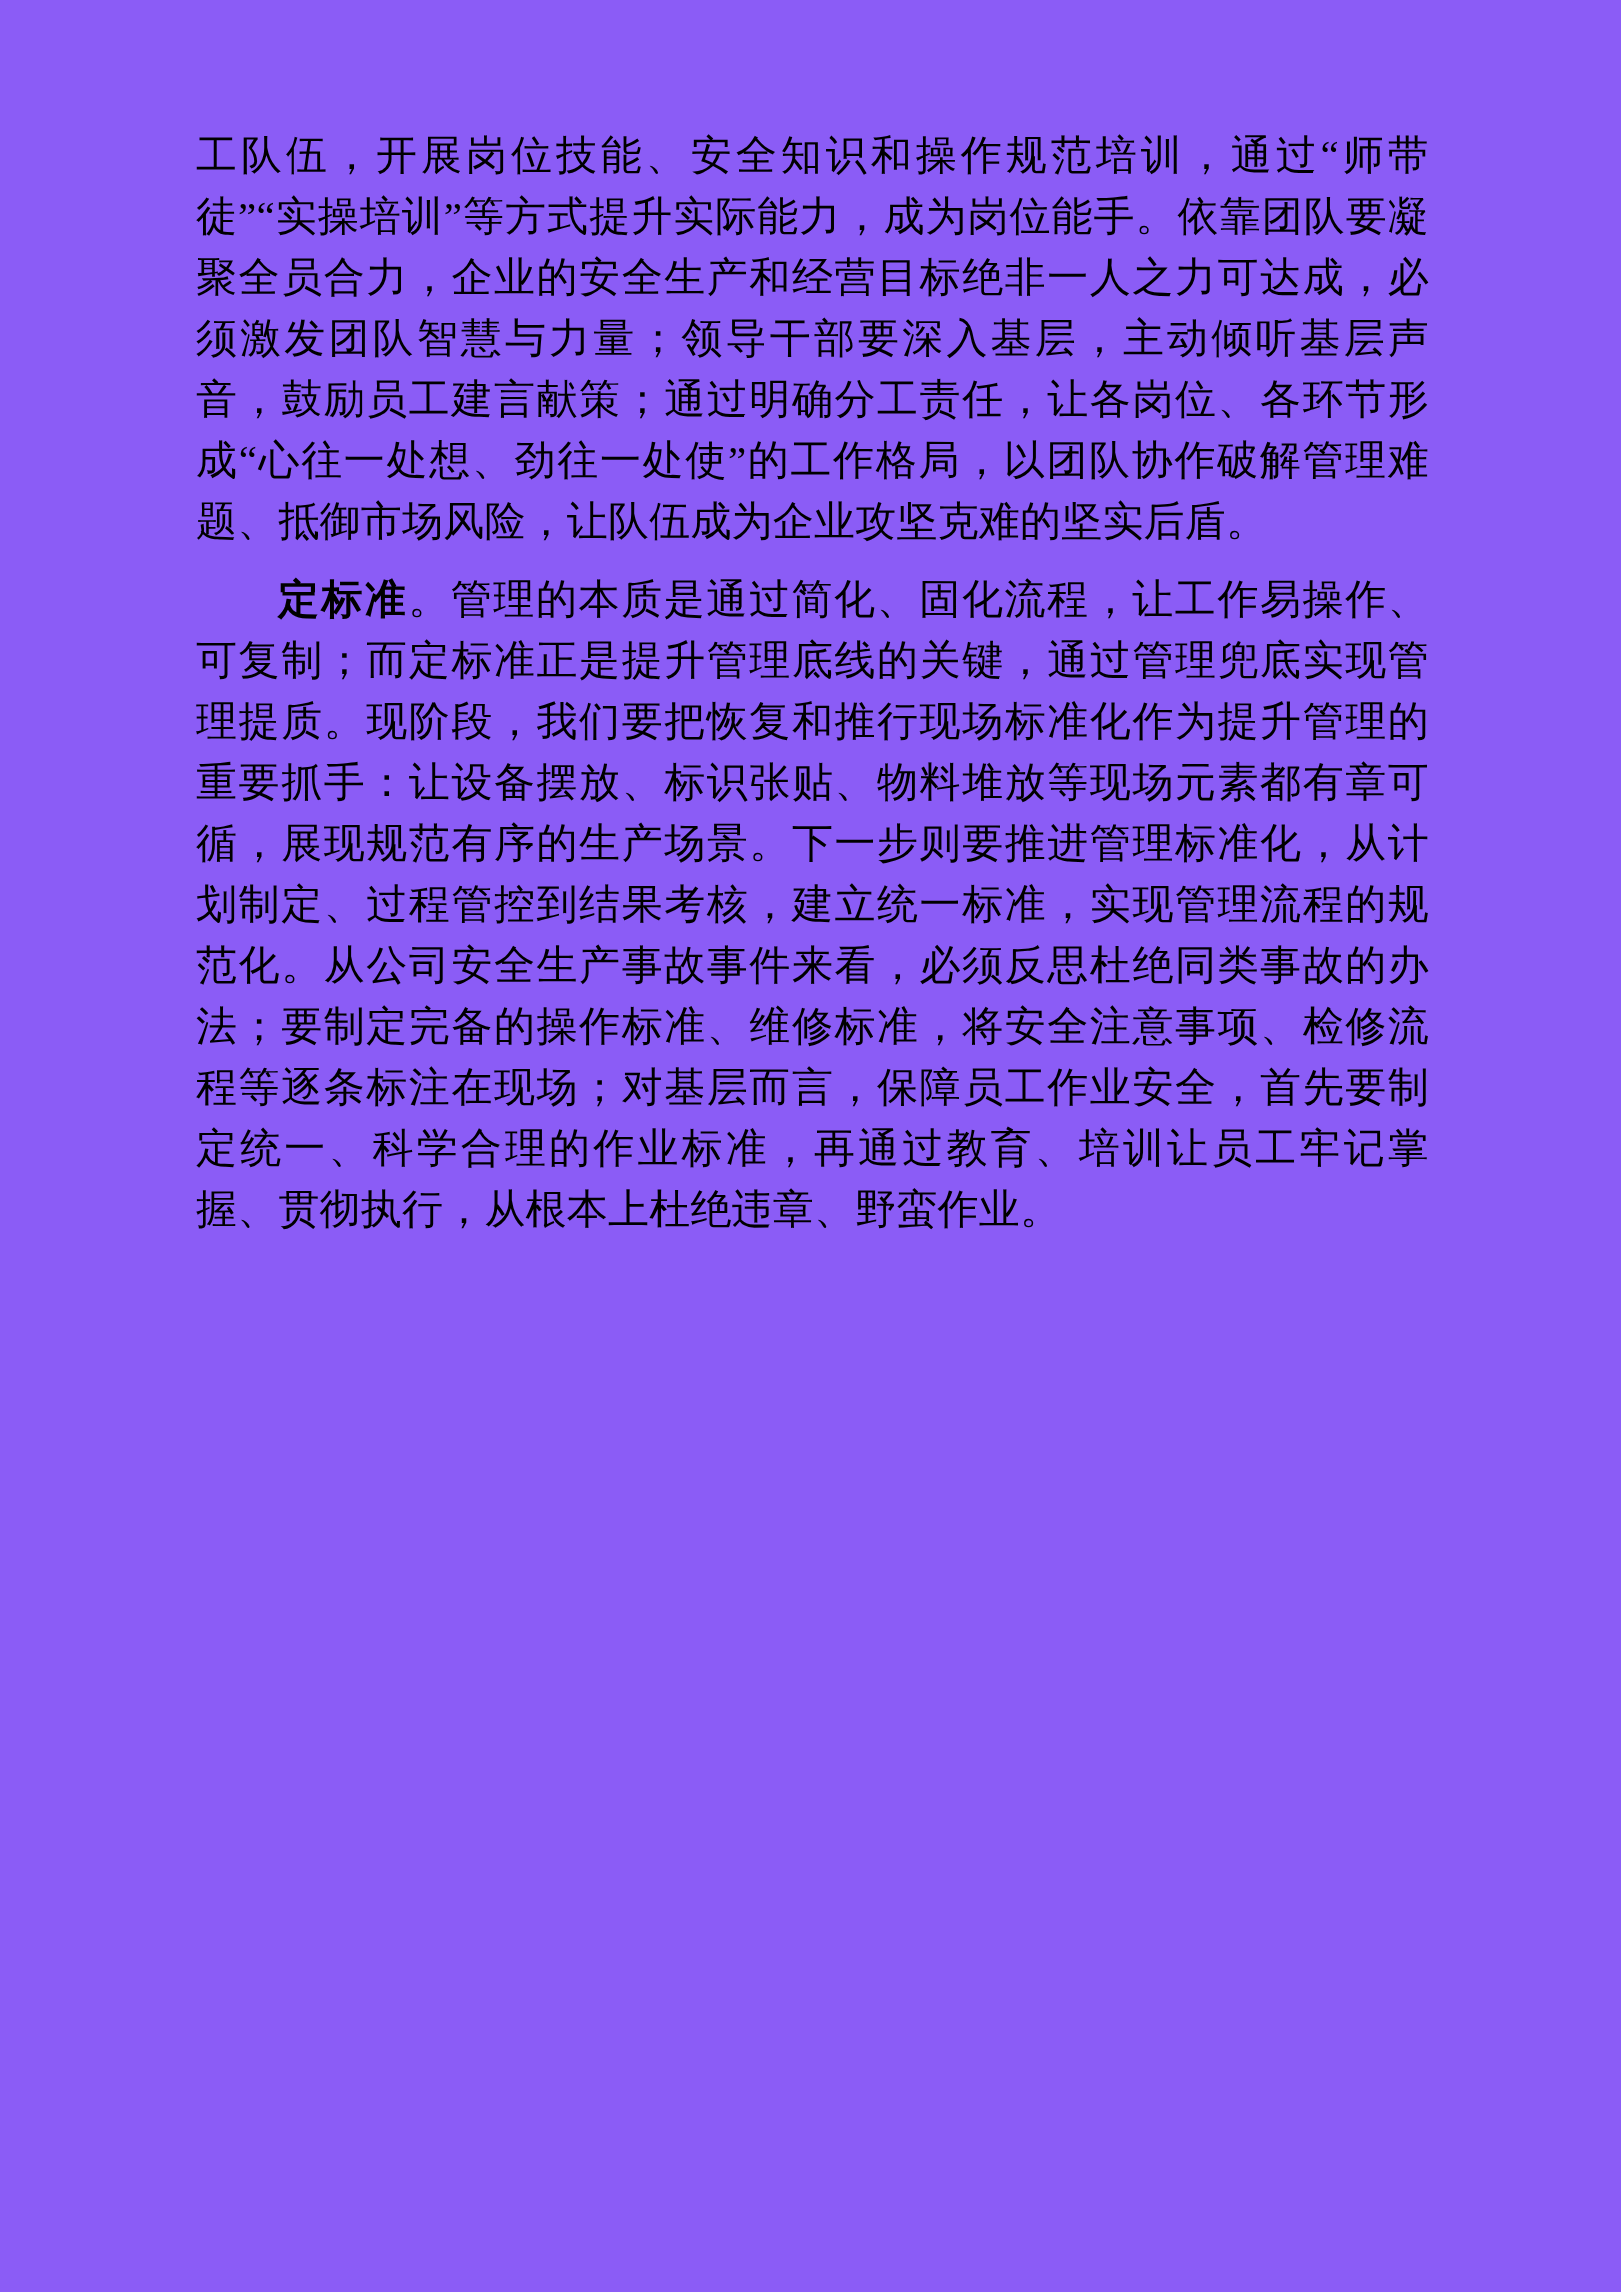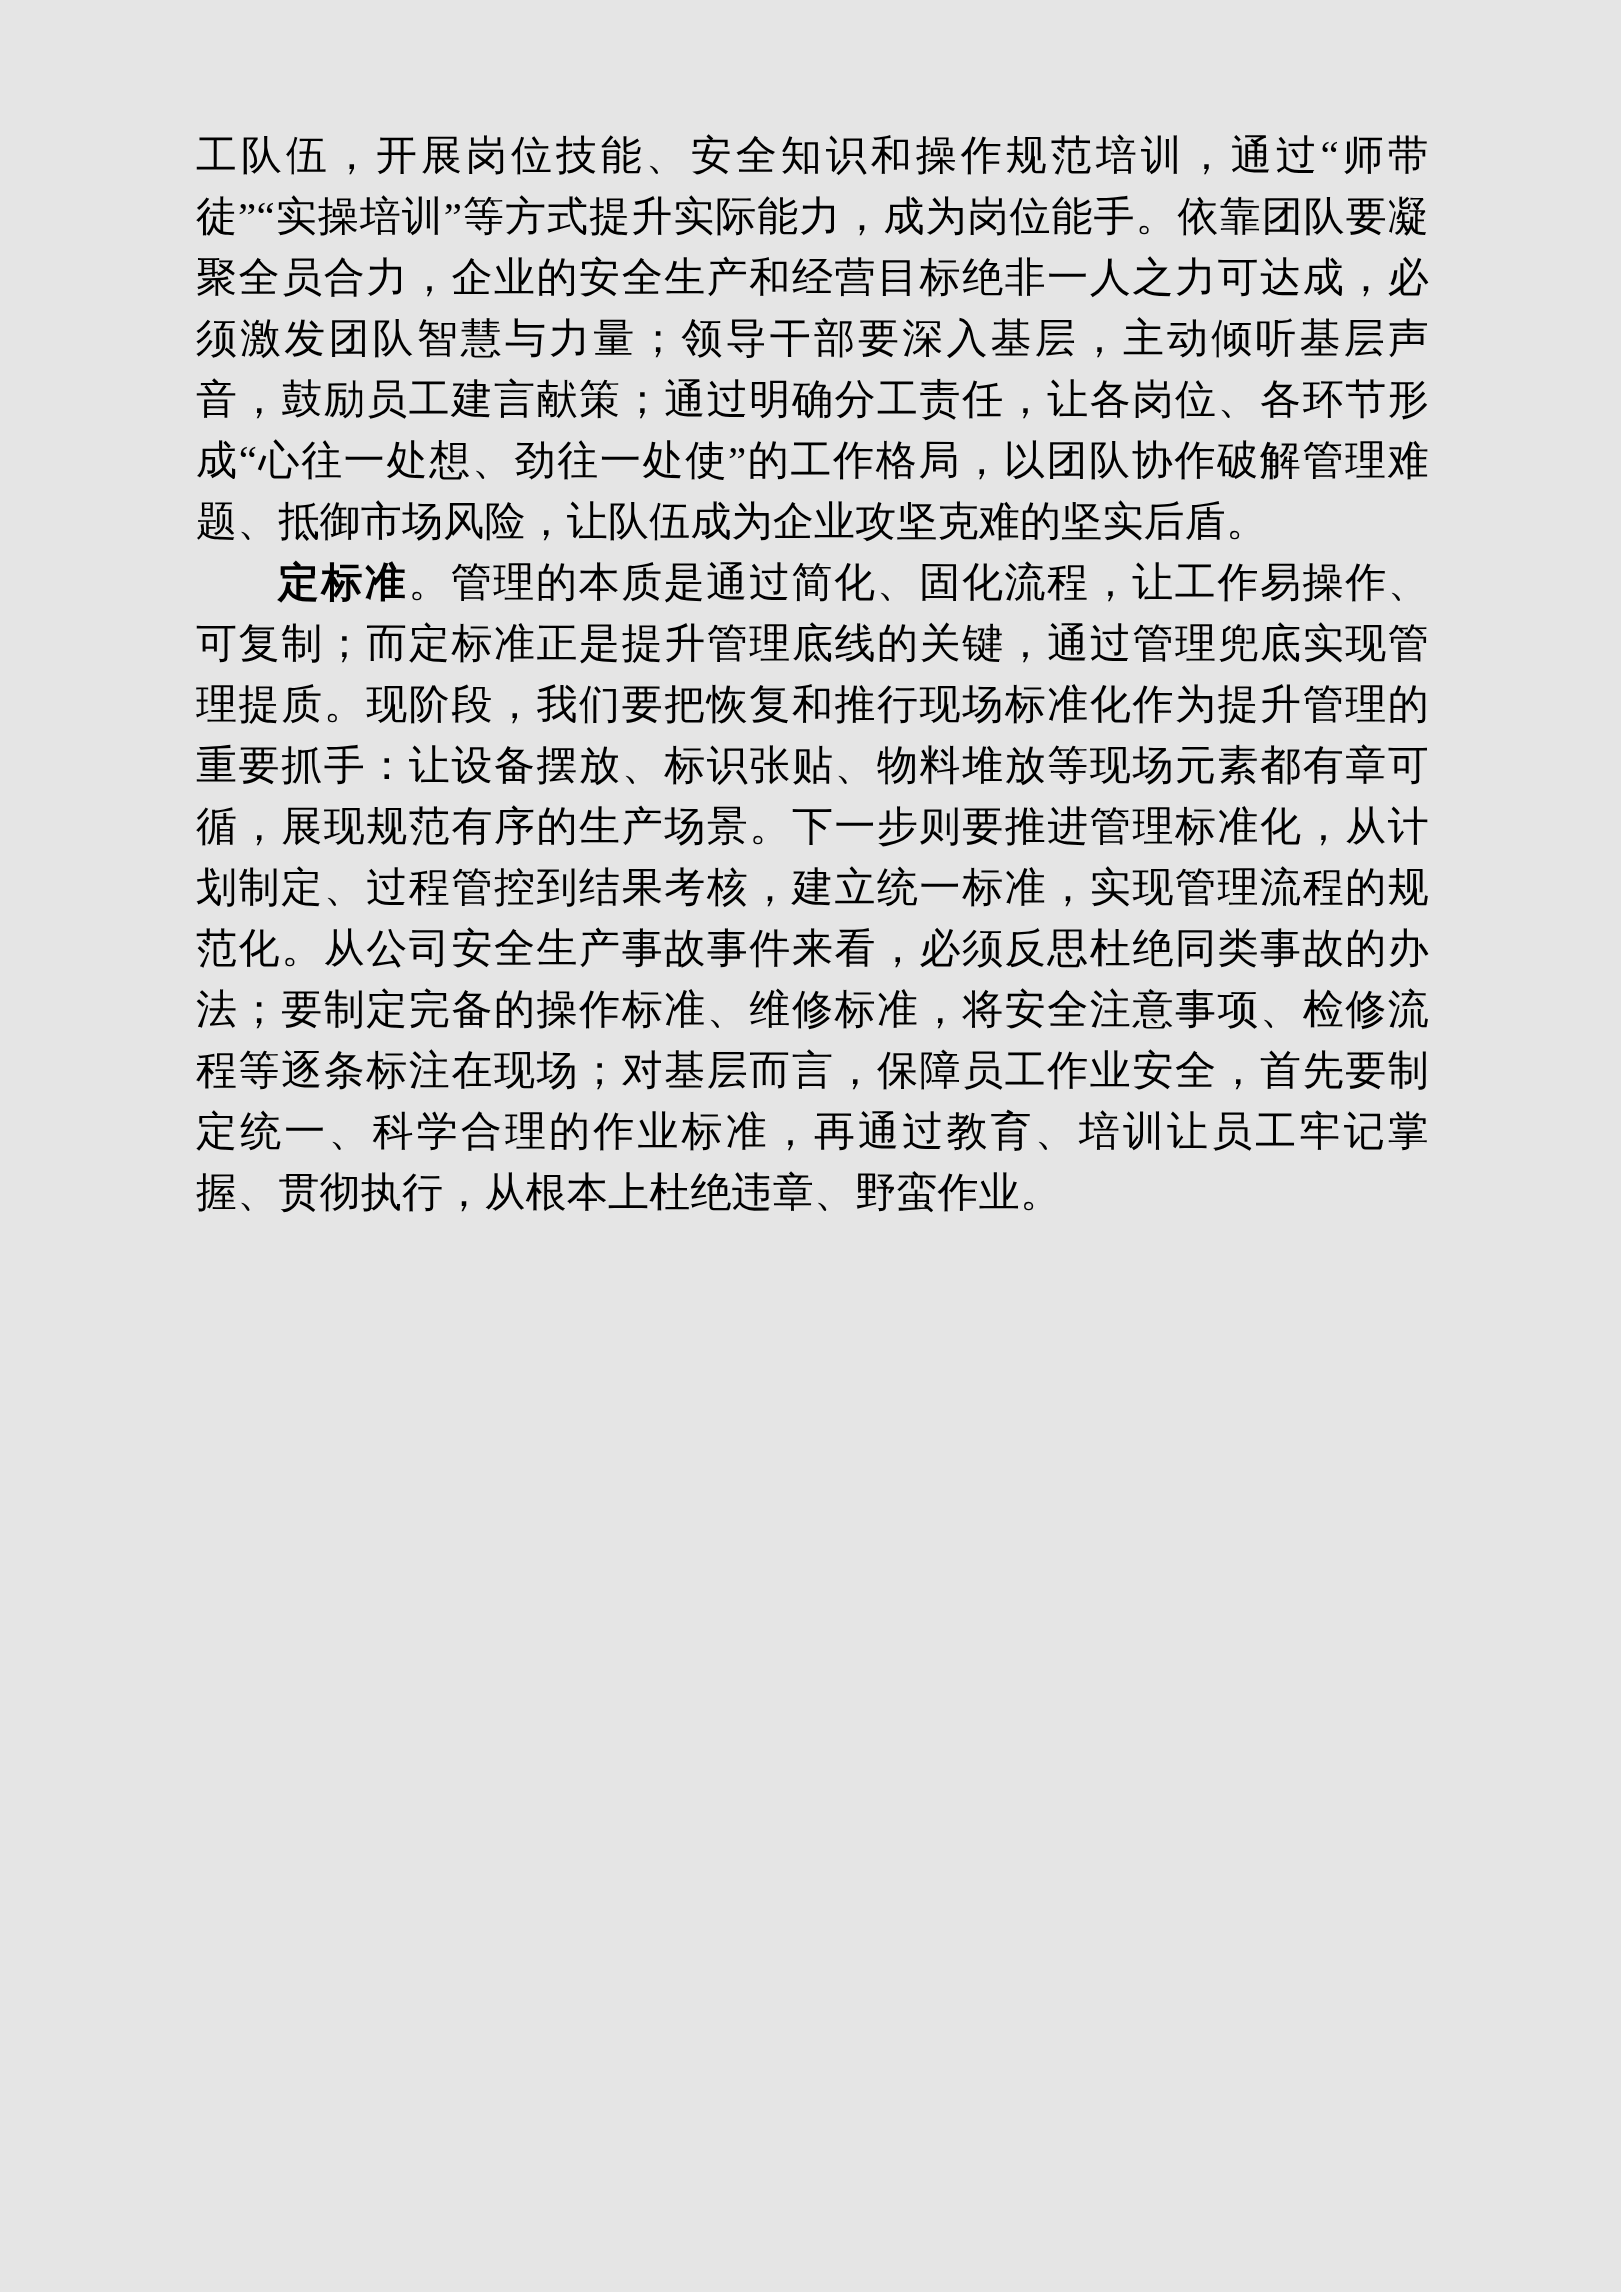--- a/index.html
+++ b/index.html
@@ -7,21 +7,21 @@
     padding: 0;
     background: #ffffff;
   }
   body {
     font-family: "Liberation Serif", "DejaVu Serif", serif;
   }
   .page {
     position: relative;
     width: 1621px;
     height: 2293px;
-    background: #e5e5e5;
+    background: #8b5cf6;
     margin: 0 auto;
     overflow: hidden;
     box-sizing: border-box;
   }
   .page-body {
     position: absolute;
     left: 196px;
     top: 125px;
     width: 1233px;
   }
@@ -39,21 +39,21 @@
   }
   .para.indent {
     text-indent: 2em;
   }
   .lead {
     font-weight: 700;
     letter-spacing: 1px;
   }
   
   .para + .para {
-    margin-top: 0;
+    margin-top: 17px;
   }
 </style>
 </head>
 <body>
 
 <div class="page">
   <div class="page-body">
 
     <p class="para">
       <span>工队伍，开展岗位技能、安全知识和操作规范培训，通过“师带徒”“实操培训”等方式提升实际能力，成为岗位能手。依靠团队要凝聚全员合力，企业的安全生产和经营目标绝非一人之力可达成，必须激发团队智慧与力量；领导干部要深入基层，主动倾听基层声音，鼓励员工建言献策；通过明确分工责任，让各岗位、各环节形成“心往一处想、劲往一处使”的工作格局，以团队协作破解管理难题、抵御市场风险，让队伍成为企业攻坚克难的坚实后盾。</span>

